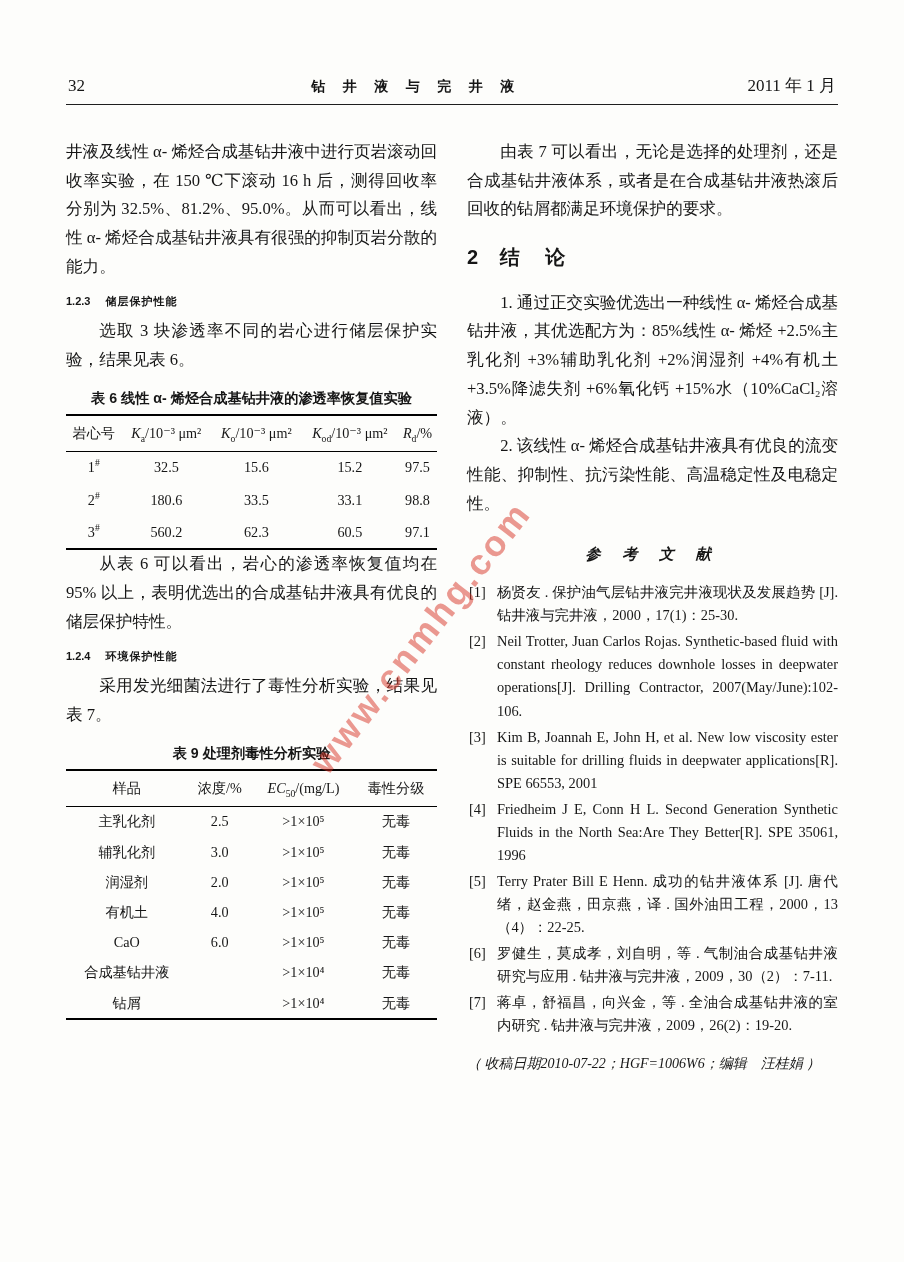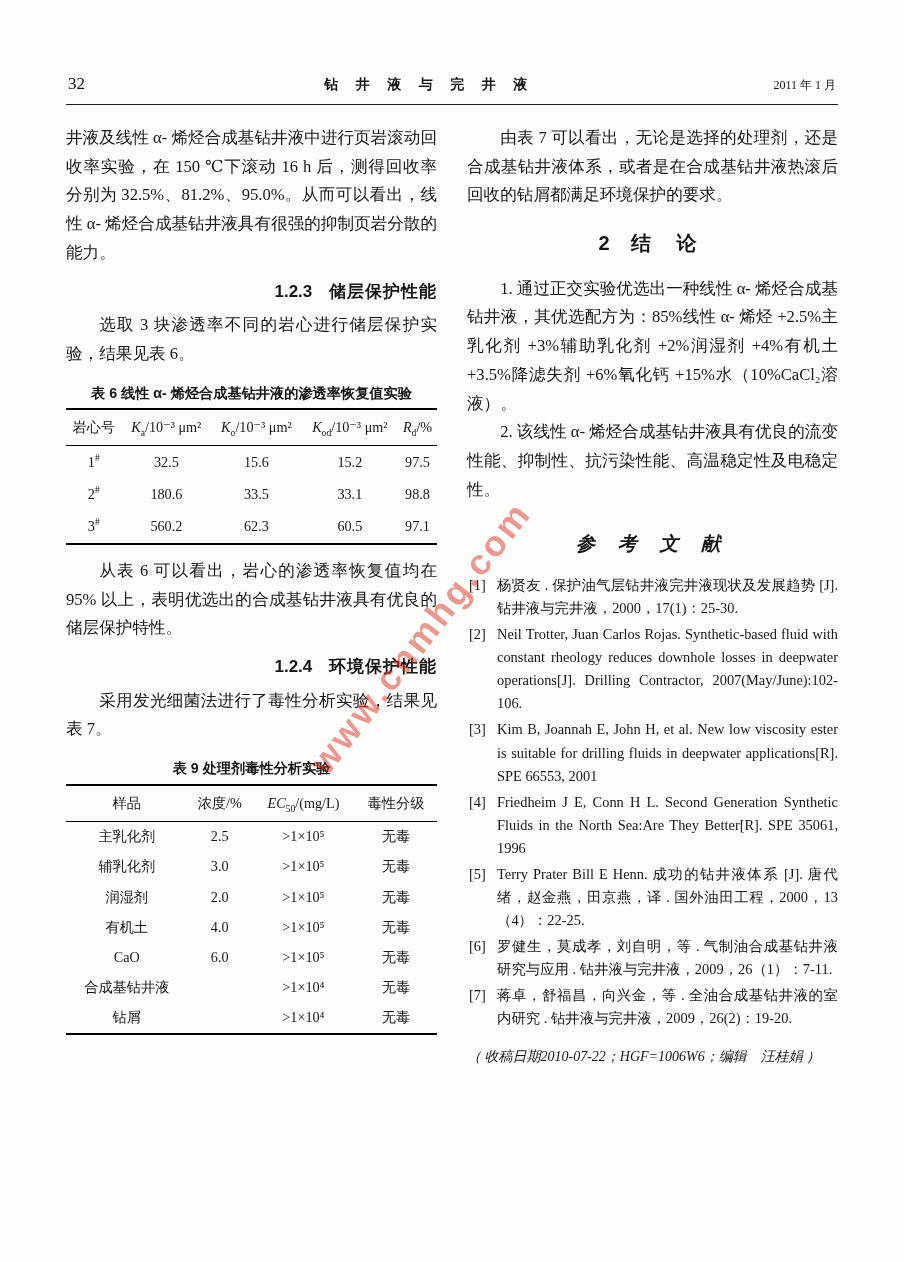--- a/index.html
+++ b/index.html
@@ -2,43 +2,43 @@
 <html><head>
 <meta charset="utf-8">
 <style>
   html,body{margin:0;padding:0;background:#ededea;}
   .page{width:904px;height:1262px;margin:0 auto;background:#fdfdfb;position:relative;overflow:hidden;
         font-family:"Liberation Serif","DejaVu Serif",serif;color:#161616;}
   
   .header{position:absolute;top:74px;left:68px;right:68px;display:flex;justify-content:space-between;align-items:baseline;}
   .pagenum{font-size:17px;}
   .jtitle{font-weight:bold;font-size:14px;letter-spacing:7px;}
-  .jdate{font-size:12px;}
+  .jdate{font-size:17px;}
   .header-rule{position:absolute;top:104px;left:66px;right:66px;border-top:1.6px solid #1e1e1e;}
   
-  .columns{position:absolute;top:124px;left:66px;right:66px;display:flex;gap:30px;align-items:flex-start;}
+  .columns{position:absolute;top:138px;left:66px;right:66px;display:flex;gap:30px;align-items:flex-start;}
   .col{flex:1 1 0;min-width:0;font-size:16.6px;line-height:1.73;text-align:justify;}
   .para{margin:0;text-indent:2em;}
   .para.first{text-indent:0;}
-  .sec{font-family:"Liberation Sans","DejaVu Sans",sans-serif;font-size:17px;font-weight:bold;margin:12px 0 8px;text-align:right;line-height:1.4;}
+  .sec{font-family:"Liberation Sans","DejaVu Sans",sans-serif;font-size:11px;font-weight:bold;margin:12px 0 8px;text-align:left;line-height:1.4;}
   .sec .sec-title{margin-left:12px;letter-spacing:1px;}
   
   .caption{font-family:"Liberation Sans","DejaVu Sans",sans-serif;font-weight:bold;font-size:14.2px;text-align:center;margin:15px 0 6px;line-height:1.3;}
   .data-table{width:100%;border-collapse:collapse;text-align:center;font-size:14.2px;line-height:1.35;
-              border-top:2px solid #000;border-bottom:2px solid #000;margin-bottom:12px;}
+              border-top:2px solid #000;border-bottom:2px solid #000;}
   .data-table thead th{font-weight:normal;border-bottom:1px solid #000;padding:8px 1px;}
   .data-table td{padding:6.5px 1px;}
   .t7 td{padding:5.5px 1px;}
   .var{font-style:italic;}
   sub,sup{font-size:68%;line-height:0;}
   
-  .concl-head{font-family:"Liberation Sans","DejaVu Sans",sans-serif;font-size:20px;font-weight:bold;margin:16px 0 14px;text-align:center;}
+  .concl-head{font-family:"Liberation Sans","DejaVu Sans",sans-serif;font-size:20px;font-weight:bold;margin:16px 0 14px;text-align:left;}
   .concl-title{margin-left:16px;letter-spacing:10px;}
   
-  .refs-title{font-weight:bold;font-style:italic;font-size:19px;text-align:center;letter-spacing:9px;margin:24px 0 13px;}
+  .refs-title{font-weight:bold;font-style:italic;font-size:15px;text-align:center;letter-spacing:9px;margin:24px 0 13px;}
   .ref-list{font-size:14.4px;line-height:1.6;}
   .ref-item{position:relative;padding-left:30px;margin-bottom:3px;text-align:justify;}
   .ref-label{position:absolute;left:2px;}
   .footer-note{margin-top:15px;font-size:14px;text-indent:0;text-align:left;font-style:italic;}
   
   .watermark{position:absolute;left:318px;top:748px;transform:rotate(-52deg);transform-origin:0 50%;
              font-family:"Liberation Sans","DejaVu Sans",sans-serif;font-size:36px;font-weight:bold;
              color:rgba(213,42,28,0.48);letter-spacing:3px;white-space:nowrap;z-index:5;pointer-events:none;}
 </style>
 </head>
@@ -196,21 +196,21 @@
         <div class="ref-item">
           <span class="ref-label">[4]</span>
           <span class="ref-text">Friedheim J E, Conn H L. Second Generation Synthetic Fluids in the North Sea:Are They Better[R]. SPE 35061, 1996</span>
         </div>
         <div class="ref-item">
           <span class="ref-label">[5]</span>
           <span class="ref-text">Terry Prater Bill E Henn. 成功的钻井液体系 [J]. 唐代绪，赵金燕，田京燕，译 . 国外油田工程，2000，13（4）：22-25.</span>
         </div>
         <div class="ref-item">
           <span class="ref-label">[6]</span>
-          <span class="ref-text">罗健生，莫成孝，刘自明，等 . 气制油合成基钻井液研究与应用 . 钻井液与完井液，2009，26（1）：7-11.</span>
+          <span class="ref-text">罗健生，莫成孝，刘自明，等 . 气制油合成基钻井液研究与应用 . 钻井液与完井液，2009，30（2）：7-11.</span>
         </div>
         <div class="ref-item">
           <span class="ref-label">[7]</span>
           <span class="ref-text">蒋卓，舒福昌，向兴金，等 . 全油合成基钻井液的室内研究 . 钻井液与完井液，2009，26(2)：19-20.</span>
         </div>
       </div>
 
       <p class="footer-note">（ 收稿日期2010-07-22；HGF=1006W6；编辑　汪桂娟 ）</p>
     </div>
 

